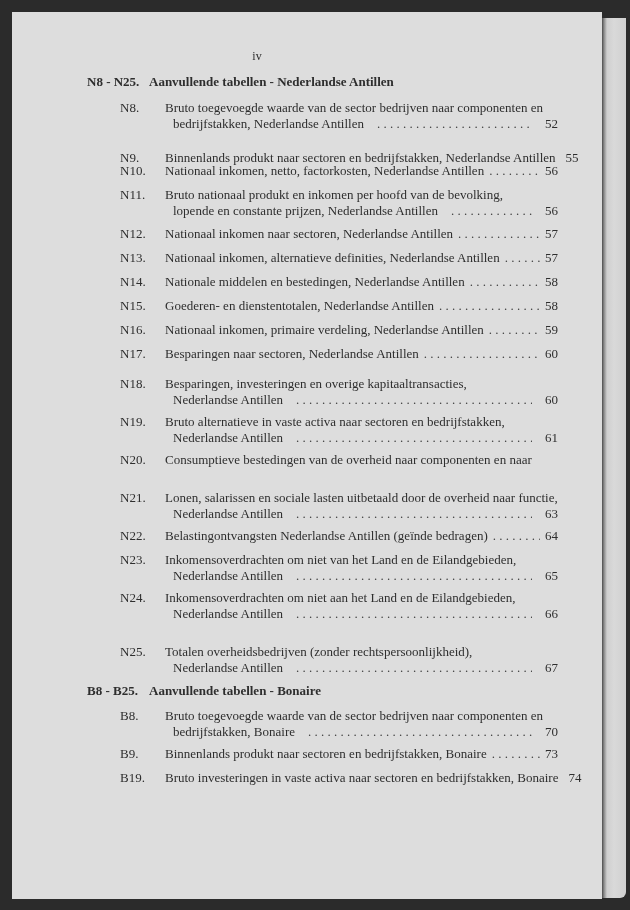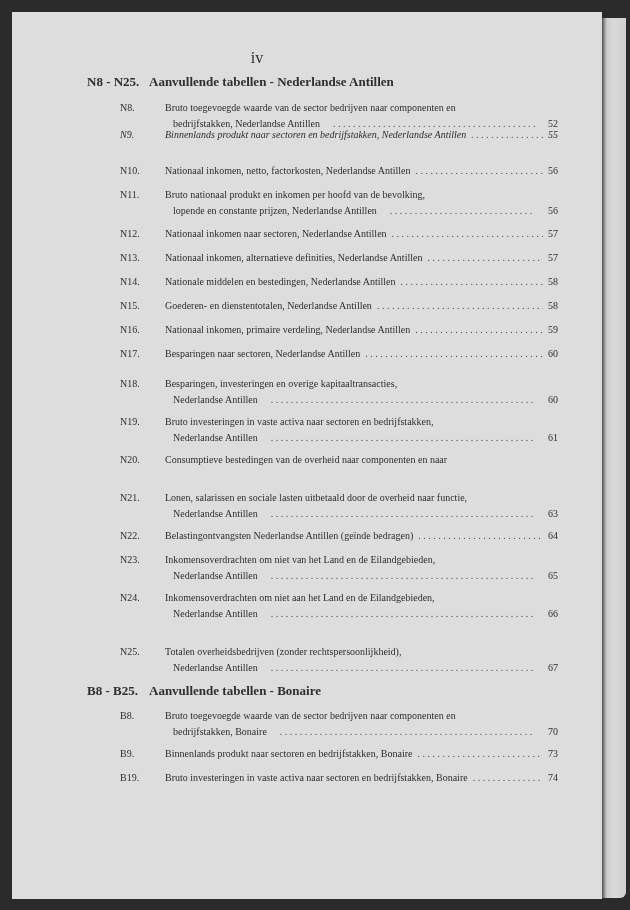--- a/index.html
+++ b/index.html
@@ -21,35 +21,35 @@
     position: absolute;
     left: 602px; top: 18px;
     width: 24px; height: 880px;
     background: linear-gradient(to right, #4a4a4a 0px, #8a8a8a 2px, #cfcfcf 5px, #d9d9d9 12px, #d0d0d0 24px);
     border-radius: 0 0 6px 0;
   }
   .folio {
     position: absolute;
     left: 0; width: 514px; top: 49px;
     text-align: center;
-    font-size: 16px;
+    font-size: 12px;
   }
   .section-head {
     position: absolute;
     left: 87px;
     font-size: 13px;
     font-weight: bold;
     white-space: nowrap;
   }
   .section-head .code { display: inline-block; width: 62px; }
   .entry {
     position: absolute;
     left: 120px;
     width: 438px;
-    font-size: 10px;
+    font-size: 13px;
     line-height: 16px;
   }
   .entry .num {
     position: absolute; left: 0; top: 0;
   }
   .entry .line1 {
     margin-left: 45px;
     white-space: nowrap;
   }
   .entry .line2 {
@@ -87,21 +87,21 @@
     <div class="section-head" style="top: 74px;"><span class="code">N8 - N25.</span><span>Aanvullende tabellen - Nederlandse Antillen</span></div>
     <div class="entry" style="top: 100px;">
       <span class="num">N8.</span>
       <div class="line1">Bruto toegevoegde waarde van de sector bedrijven naar componenten en</div>
       <div class="line2 leader-row">
         <span class="txt">bedrijfstakken, Nederlandse Antillen</span>
         <span class="dots"></span>
         <span class="pg">52</span>
       </div>
     </div>
-    <div class="entry" style="top: 127px; font-style: italic;">
+    <div class="entry" style="top: 150px;">
       <span class="num">N9.</span>
       <div class="line1 leader-row">
         <span class="txt">Binnenlands produkt naar sectoren en bedrijfstakken, Nederlandse Antillen</span>
         <span class="dots"></span>
         <span class="pg">55</span>
       </div>
     </div>
     <div class="entry" style="top: 163px;">
       <span class="num">N10.</span>
       <div class="line1 leader-row">
@@ -171,21 +171,21 @@
       <span class="num">N18.</span>
       <div class="line1">Besparingen, investeringen en overige kapitaaltransacties,</div>
       <div class="line2 leader-row">
         <span class="txt">Nederlandse Antillen</span>
         <span class="dots"></span>
         <span class="pg">60</span>
       </div>
     </div>
     <div class="entry" style="top: 414px;">
       <span class="num">N19.</span>
-      <div class="line1">Bruto investeringen in vaste activa naar sectoren en bedrijfstakken,</div>
+      <div class="line1">Bruto alternatieve in vaste activa naar sectoren en bedrijfstakken,</div>
       <div class="line2 leader-row">
         <span class="txt">Nederlandse Antillen</span>
         <span class="dots"></span>
         <span class="pg">61</span>
       </div>
     </div>
     <div class="entry" style="top: 452px;">
       <span class="num">N20.</span>
       <div class="line1">Consumptieve bestedingen van de overheid naar componenten en naar</div>
     </div>

